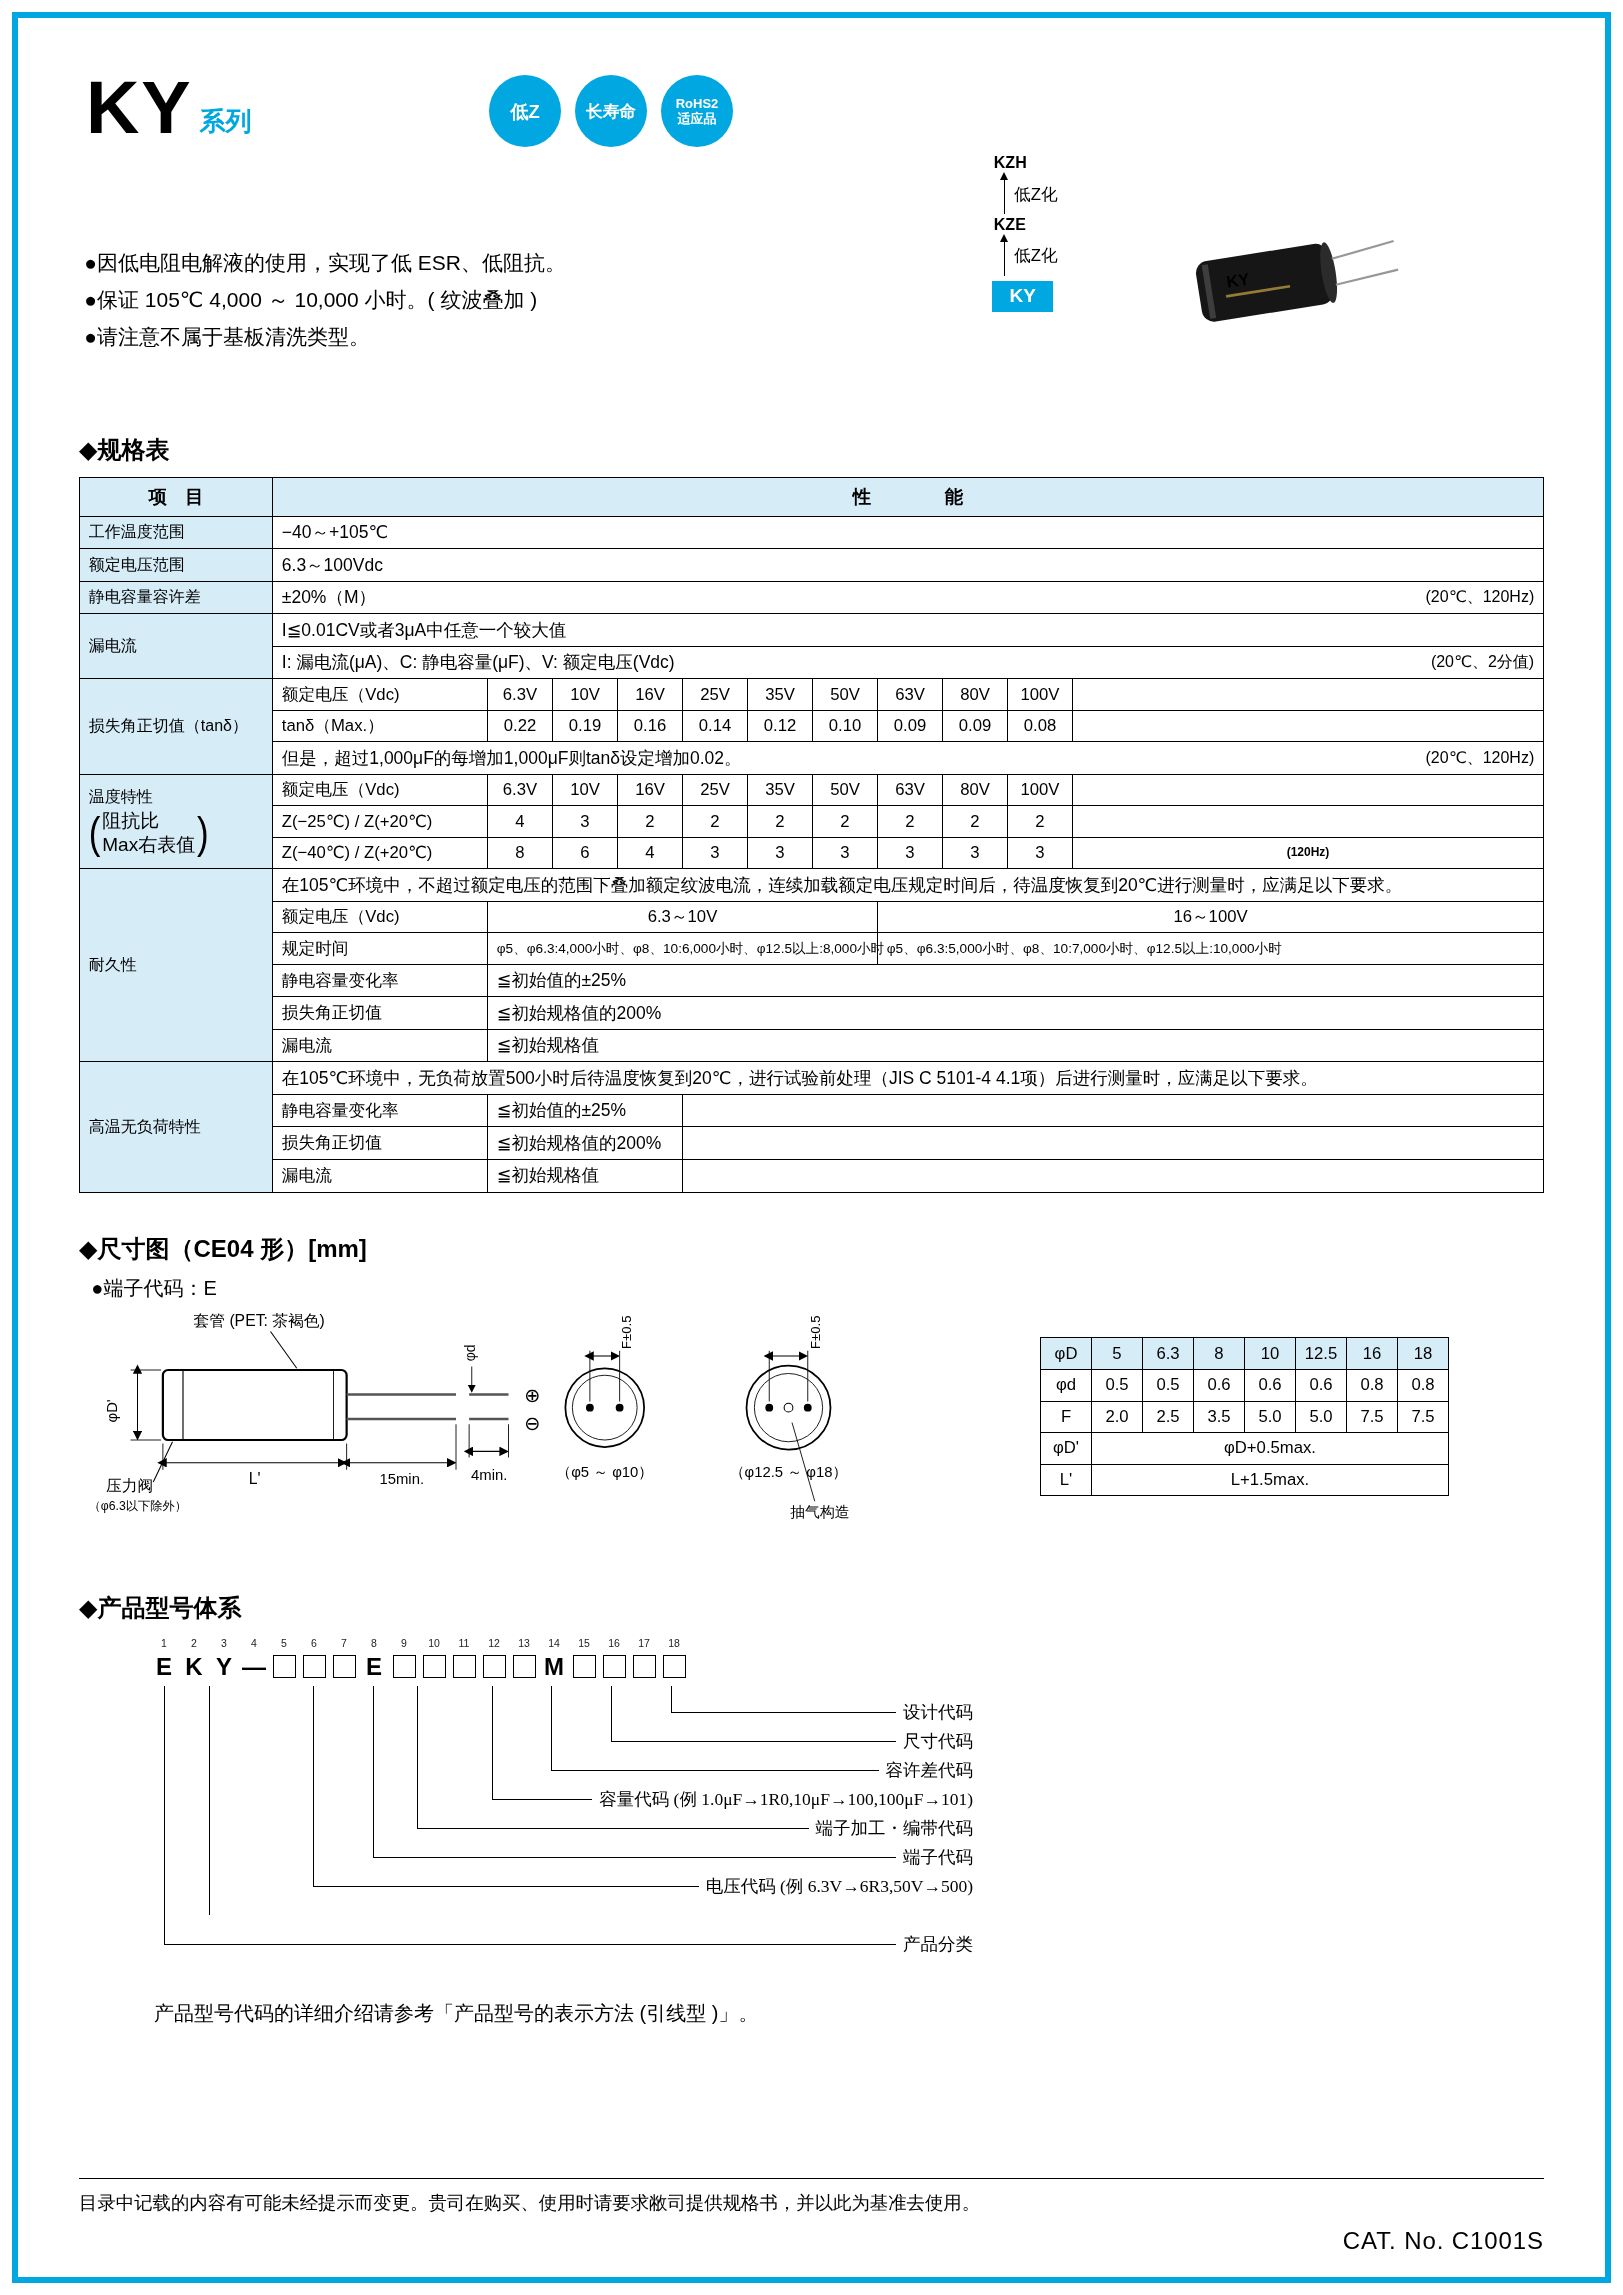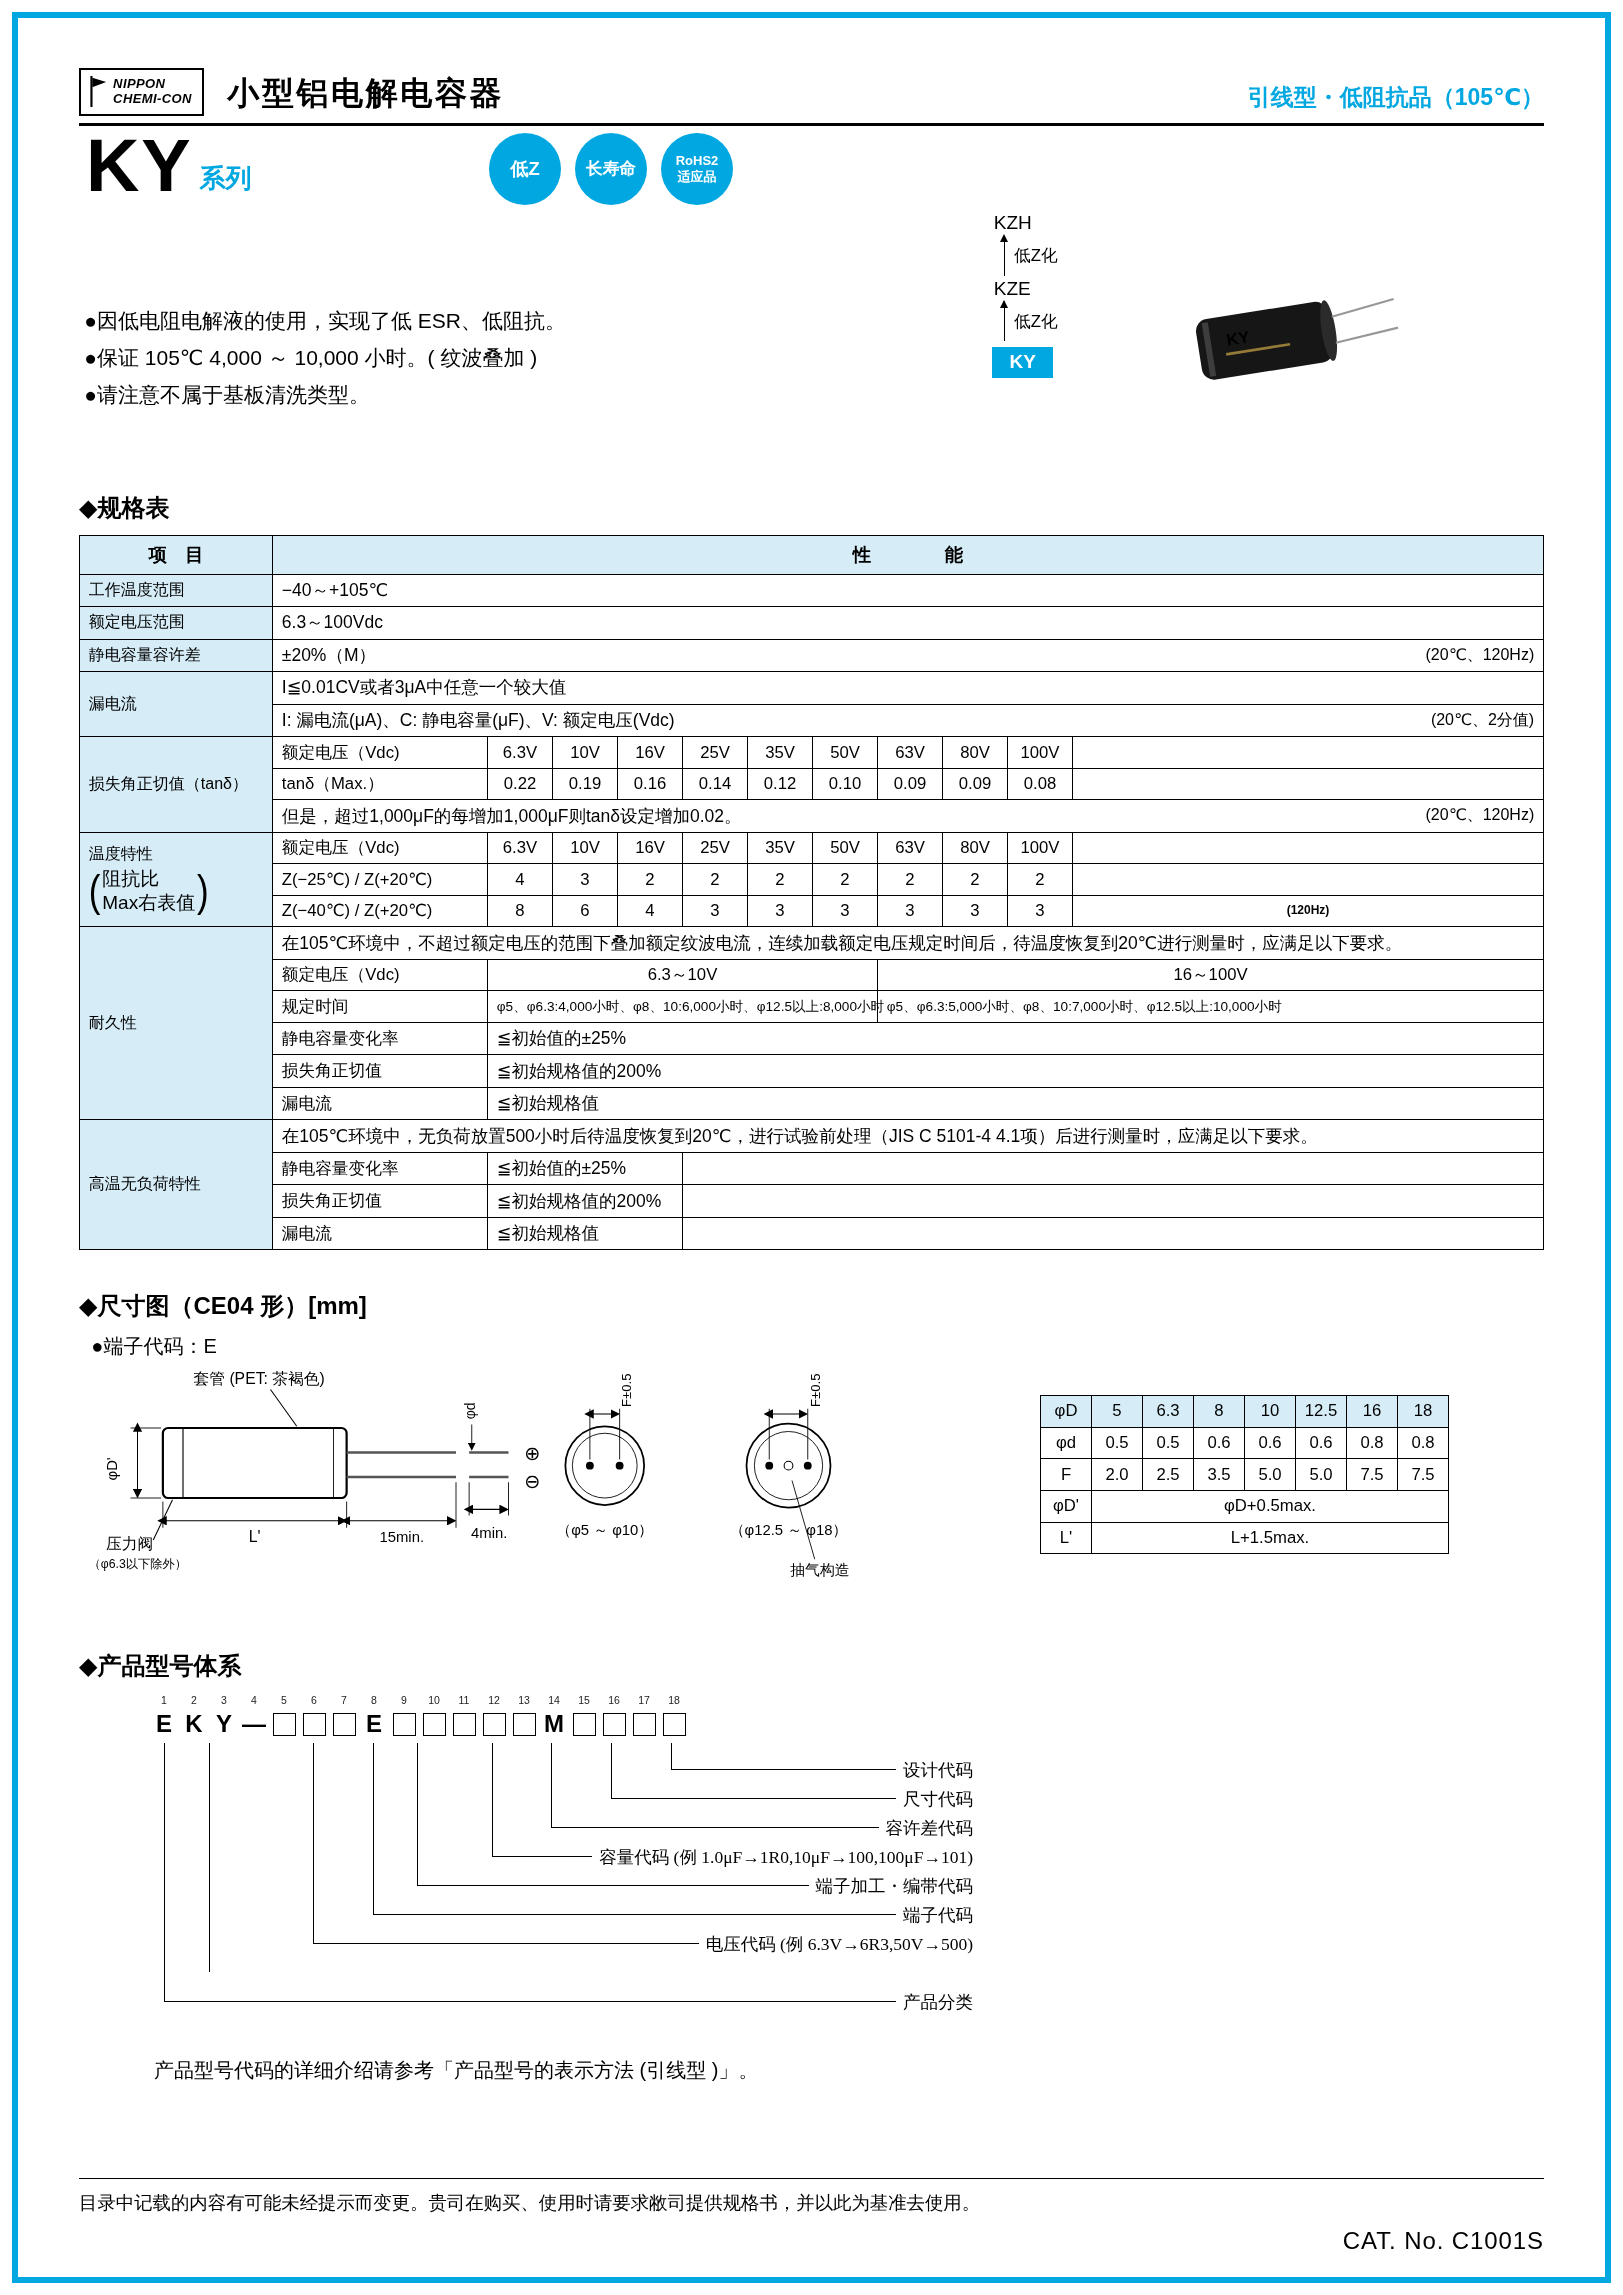--- a/index.html
+++ b/index.html
@@ -20,21 +20,21 @@
   .series { position:relative; height:361px; margin-top:5.3px; }
   .ky-group { position:absolute; left:7px; top:0; display:flex; align-items:flex-end; }
   .ky-name { font-size:74px; font-weight:900; line-height:.95; letter-spacing:1.8px; }
   .ky-suffix { color:var(--accent); font-size:26px; font-weight:bold; margin:0 0 5px 7px; }
   .badges { position:absolute; left:410px; top:1.8px; display:flex; gap:14px; }
   .badge { width:72px; height:72px; border-radius:50%; background:var(--accent); color:#fff; display:flex; flex-direction:column; align-items:center; justify-content:center; font-weight:bold; text-align:center; }
   .badge .b1 { font-size:18.4px; }
   .badge .b2 { font-size:13px; line-height:1.2; }
   .features { position:absolute; left:5.3px; top:172px; font-size:21px; line-height:1.75; }
   .lineage { position:absolute; left:913px; top:81px; }
-  .lin-name { font-size:19px; padding-left:1.8px; }
+  .lin-name { font-size:16px; padding-left:1.8px;font-weight:bold; }
   .lin-arrow { display:flex; align-items:center; height:40px; margin:1.8px 0 1.8px 12.3px; }
   .arrow-stem { width:0; height:100%; border-left:1.8px solid #000; position:relative; }
   .arrow-stem::before { content:""; position:absolute; top:-1.8px; left:-5.3px; border-left:4.4px solid transparent; border-right:4.4px solid transparent; border-bottom:8px solid #000; }
   .lin-lbl { margin-left:8.8px; font-size:16.7px; }
   .lin-ky { display:inline-block; background:var(--accent); color:#fff; font-weight:bold; font-size:19px; padding:4.4px 17.5px; margin-top:3.5px; }
   .photo { position:absolute; left:1097px; top:138px; }
 
   
   .sec-heading { font-size:24px; font-weight:bold; margin:0 0 10.5px 0; }
   .sec-heading.later { margin-top:40px; }
@@ -81,34 +81,20 @@
 
   svg text { font-family:"Liberation Sans","DejaVu Sans",sans-serif; fill:#000; }
 </style>
 </head>
 <body>
 
 <div class="page">
   <div class="frame"></div>
   <div class="content">
 
-    <div class="header-bar">
-      <div class="logo">
-        <svg width="19" height="35" viewBox="0 0 22 40">
-          <line x1="4" y1="2" x2="4" y2="38" stroke="#000" stroke-width="2.5"></line>
-          <path d="M5 4 L21 9 L5 15 Z" fill="#000"></path>
-        </svg>
-        <div class="logo-text">
-          <div>NIPPON</div>
-          <div>CHEMI-CON</div>
-        </div>
-      </div>
-      <div class="page-title">小型铝电解电容器</div>
-      <div class="category">引线型・低阻抗品（105℃）</div>
-    </div>
 
     <div class="series">
       <div class="ky-group">
         <span class="ky-name">KY</span>
         <span class="ky-suffix">系列</span>
       </div>
       <div class="badges">
         <div class="badge">
             <span class="b1">低Z</span>
           </div>

